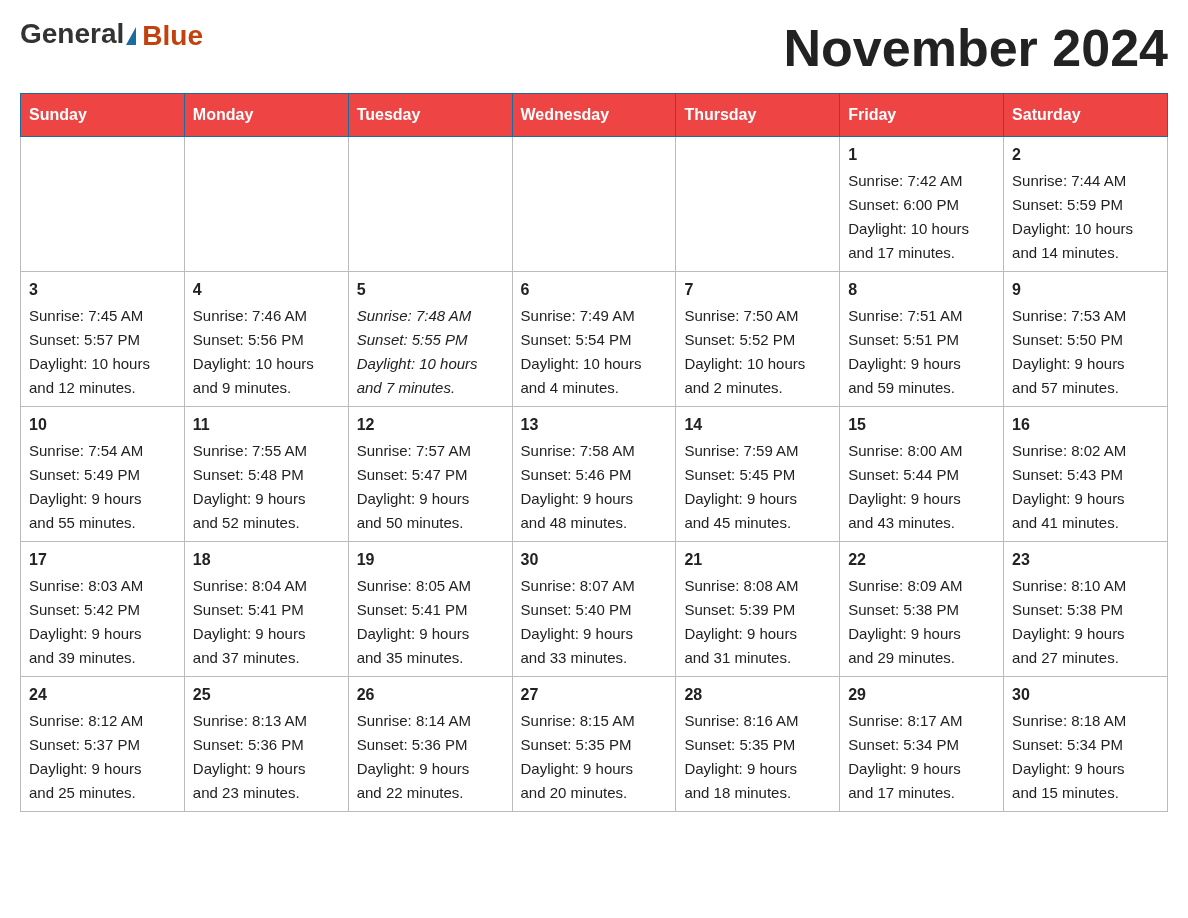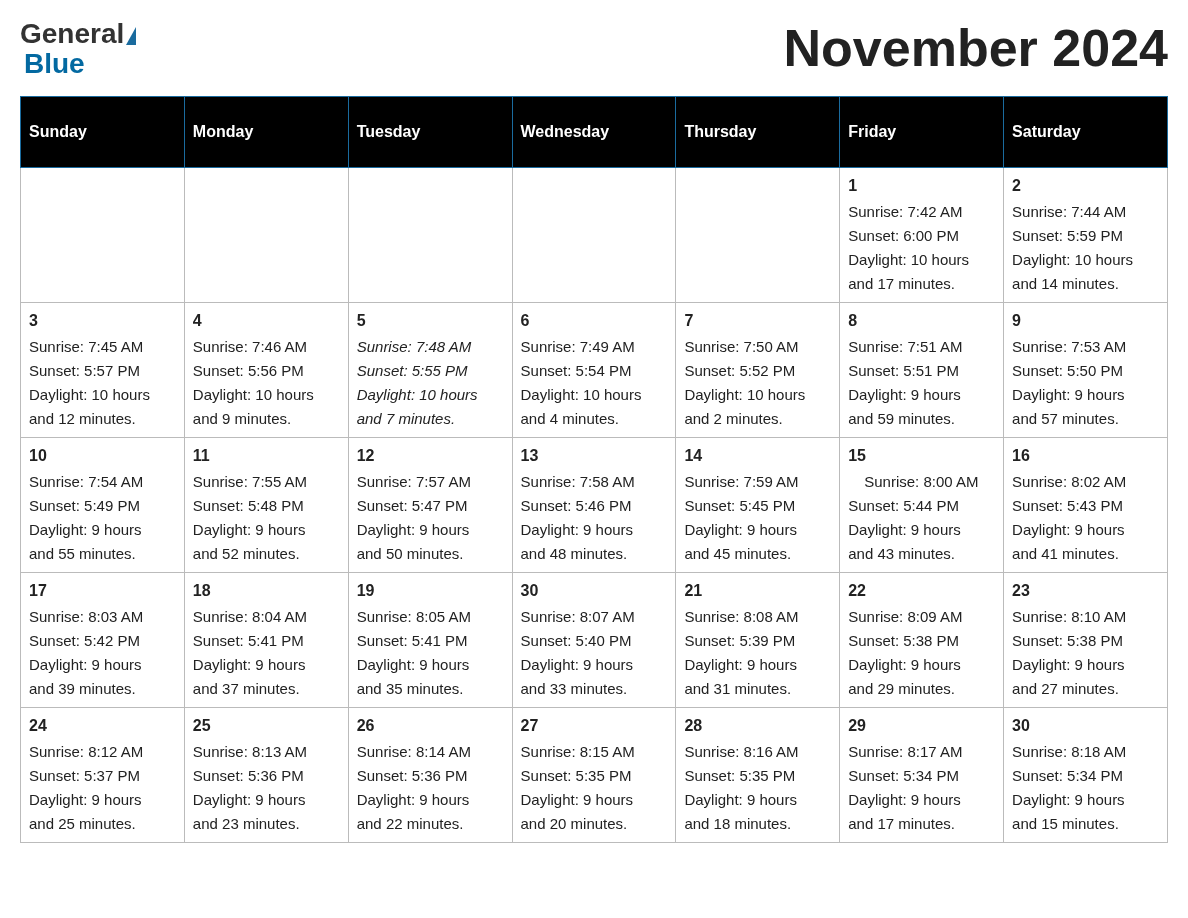--- a/index.html
+++ b/index.html
@@ -11,21 +11,20 @@
       min-height: 918px;
     }
     .header-area {
       display: flex;
       justify-content: space-between;
       align-items: flex-start;
       margin-bottom: 16px;
     }
     .logo-area {
       display: flex;
-      flex-direction: column;
       align-items: flex-start;
     }
     .logo-text {
       display: flex;
       align-items: center;
       font-size: 28px;
       font-weight: bold;
       color: #333;
       line-height: 1;
     }
@@ -33,46 +32,46 @@
     .logo-icon {
       display: inline-block;
       width: 0;
       height: 0;
       border-left: 10px solid transparent;
       border-bottom: 18px solid #1a6b9e;
       margin: 0 2px;
       position: relative;
       top: 2px;
     }
-    .logo-blue { color: #0369a1; }
+    .logo-blue { color: #c2410c; }
     .title-area {
       text-align: right;
     }
     .calendar-title {
       font-size: 52px;
       font-weight: bold;
       color: #222;
       line-height: 1.1;
     }
     .calendar-subtitle {
       font-size: 20px;
       color: #444;
       margin-top: 4px;
     }
     .calendar-table {
       width: 100%;
       border-collapse: collapse;
       border: 1px solid #aaa;
     }
     .calendar-table th {
-      background-color: #000000;
+      background-color: #ef4444;
       color: #fff;
       font-size: 16px;
       font-weight: bold;
-      padding: 26px 8px;
+      padding: 12px 8px;
       text-align: left;
       border: 1px solid #1a6b9e;
     }
     .calendar-table td {
       border: 1px solid #bbb;
       vertical-align: top;
       padding: 6px 8px;
       width: calc(100% / 7);
       min-height: 110px;
       font-size: 13px;
@@ -187,21 +186,21 @@
 Daylight: 9 hours
 and 50 minutes.</span></td>
         <td><span class="day-number">13</span><span class="day-info" style="white-space: pre-line;">Sunrise: 7:58 AM
 Sunset: 5:46 PM
 Daylight: 9 hours
 and 48 minutes.</span></td>
         <td><span class="day-number">14</span><span class="day-info" style="white-space: pre-line;">Sunrise: 7:59 AM
 Sunset: 5:45 PM
 Daylight: 9 hours
 and 45 minutes.</span></td>
-        <td><span class="day-number">15</span><span class="day-info" style="white-space: pre-line; margin-left: 16px;">Sunrise: 8:00 AM
+        <td><span class="day-number">15</span><span class="day-info" style="white-space: pre-line;">Sunrise: 8:00 AM
 Sunset: 5:44 PM
 Daylight: 9 hours
 and 43 minutes.</span></td>
         <td><span class="day-number">16</span><span class="day-info" style="white-space: pre-line;">Sunrise: 8:02 AM
 Sunset: 5:43 PM
 Daylight: 9 hours
 and 41 minutes.</span></td>
       </tr>
       <tr class="week-row">
         <td><span class="day-number">17</span><span class="day-info" style="white-space: pre-line;">Sunrise: 8:03 AM

